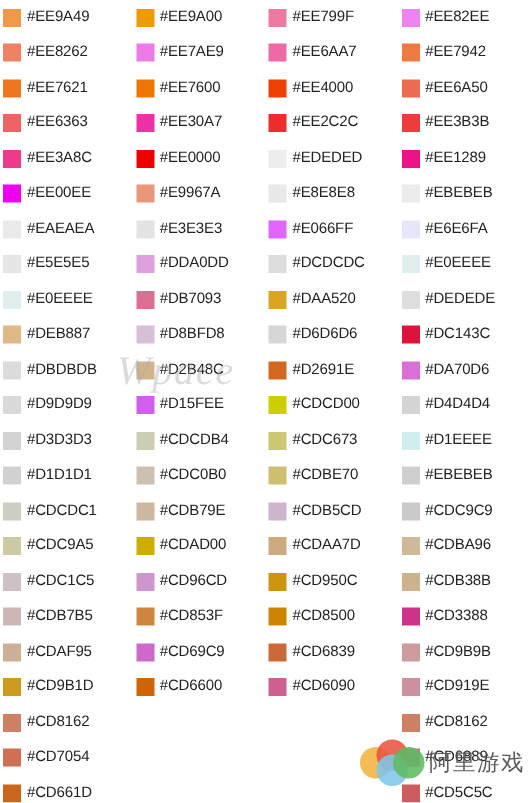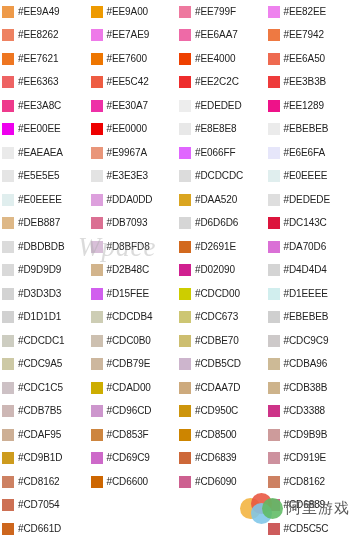--- a/index.html
+++ b/index.html
@@ -188,24 +188,20 @@
       </div>
       <div class="cell">
         <span class="sw" style="background: rgb(238, 122, 233);"></span>
         <span class="lbl">#EE7AE9</span>
       </div>
       <div class="cell">
         <span class="sw" style="background: rgb(238, 118, 0);"></span>
         <span class="lbl">#EE7600</span>
       </div>
       <div class="cell">
-        <span class="sw" style="background: rgb(238, 92, 66);"></span>
-        <span class="lbl">#EE5C42</span>
-      </div>
-      <div class="cell">
         <span class="sw" style="background: rgb(238, 48, 167);"></span>
         <span class="lbl">#EE30A7</span>
       </div>
       <div class="cell">
         <span class="sw" style="background: rgb(238, 0, 0);"></span>
         <span class="lbl">#EE0000</span>
       </div>
       <div class="cell">
         <span class="sw" style="background: rgb(233, 150, 122);"></span>
         <span class="lbl">#E9967A</span>
@@ -304,24 +300,20 @@
         <span class="sw" style="background: rgb(218, 165, 32);"></span>
         <span class="lbl">#DAA520</span>
       </div>
       <div class="cell">
         <span class="sw" style="background: rgb(214, 214, 214);"></span>
         <span class="lbl">#D6D6D6</span>
       </div>
       <div class="cell">
         <span class="sw" style="background: rgb(210, 105, 30);"></span>
         <span class="lbl">#D2691E</span>
-      </div>
-      <div class="cell">
-        <span class="sw" style="background: rgb(208, 32, 144);"></span>
-        <span class="lbl">#D02090</span>
       </div>
       <div class="cell">
         <span class="sw" style="background: rgb(205, 205, 0);"></span>
         <span class="lbl">#CDCD00</span>
       </div>
       <div class="cell">
         <span class="sw" style="background: rgb(205, 198, 115);"></span>
         <span class="lbl">#CDC673</span>
       </div>
       <div class="cell">

